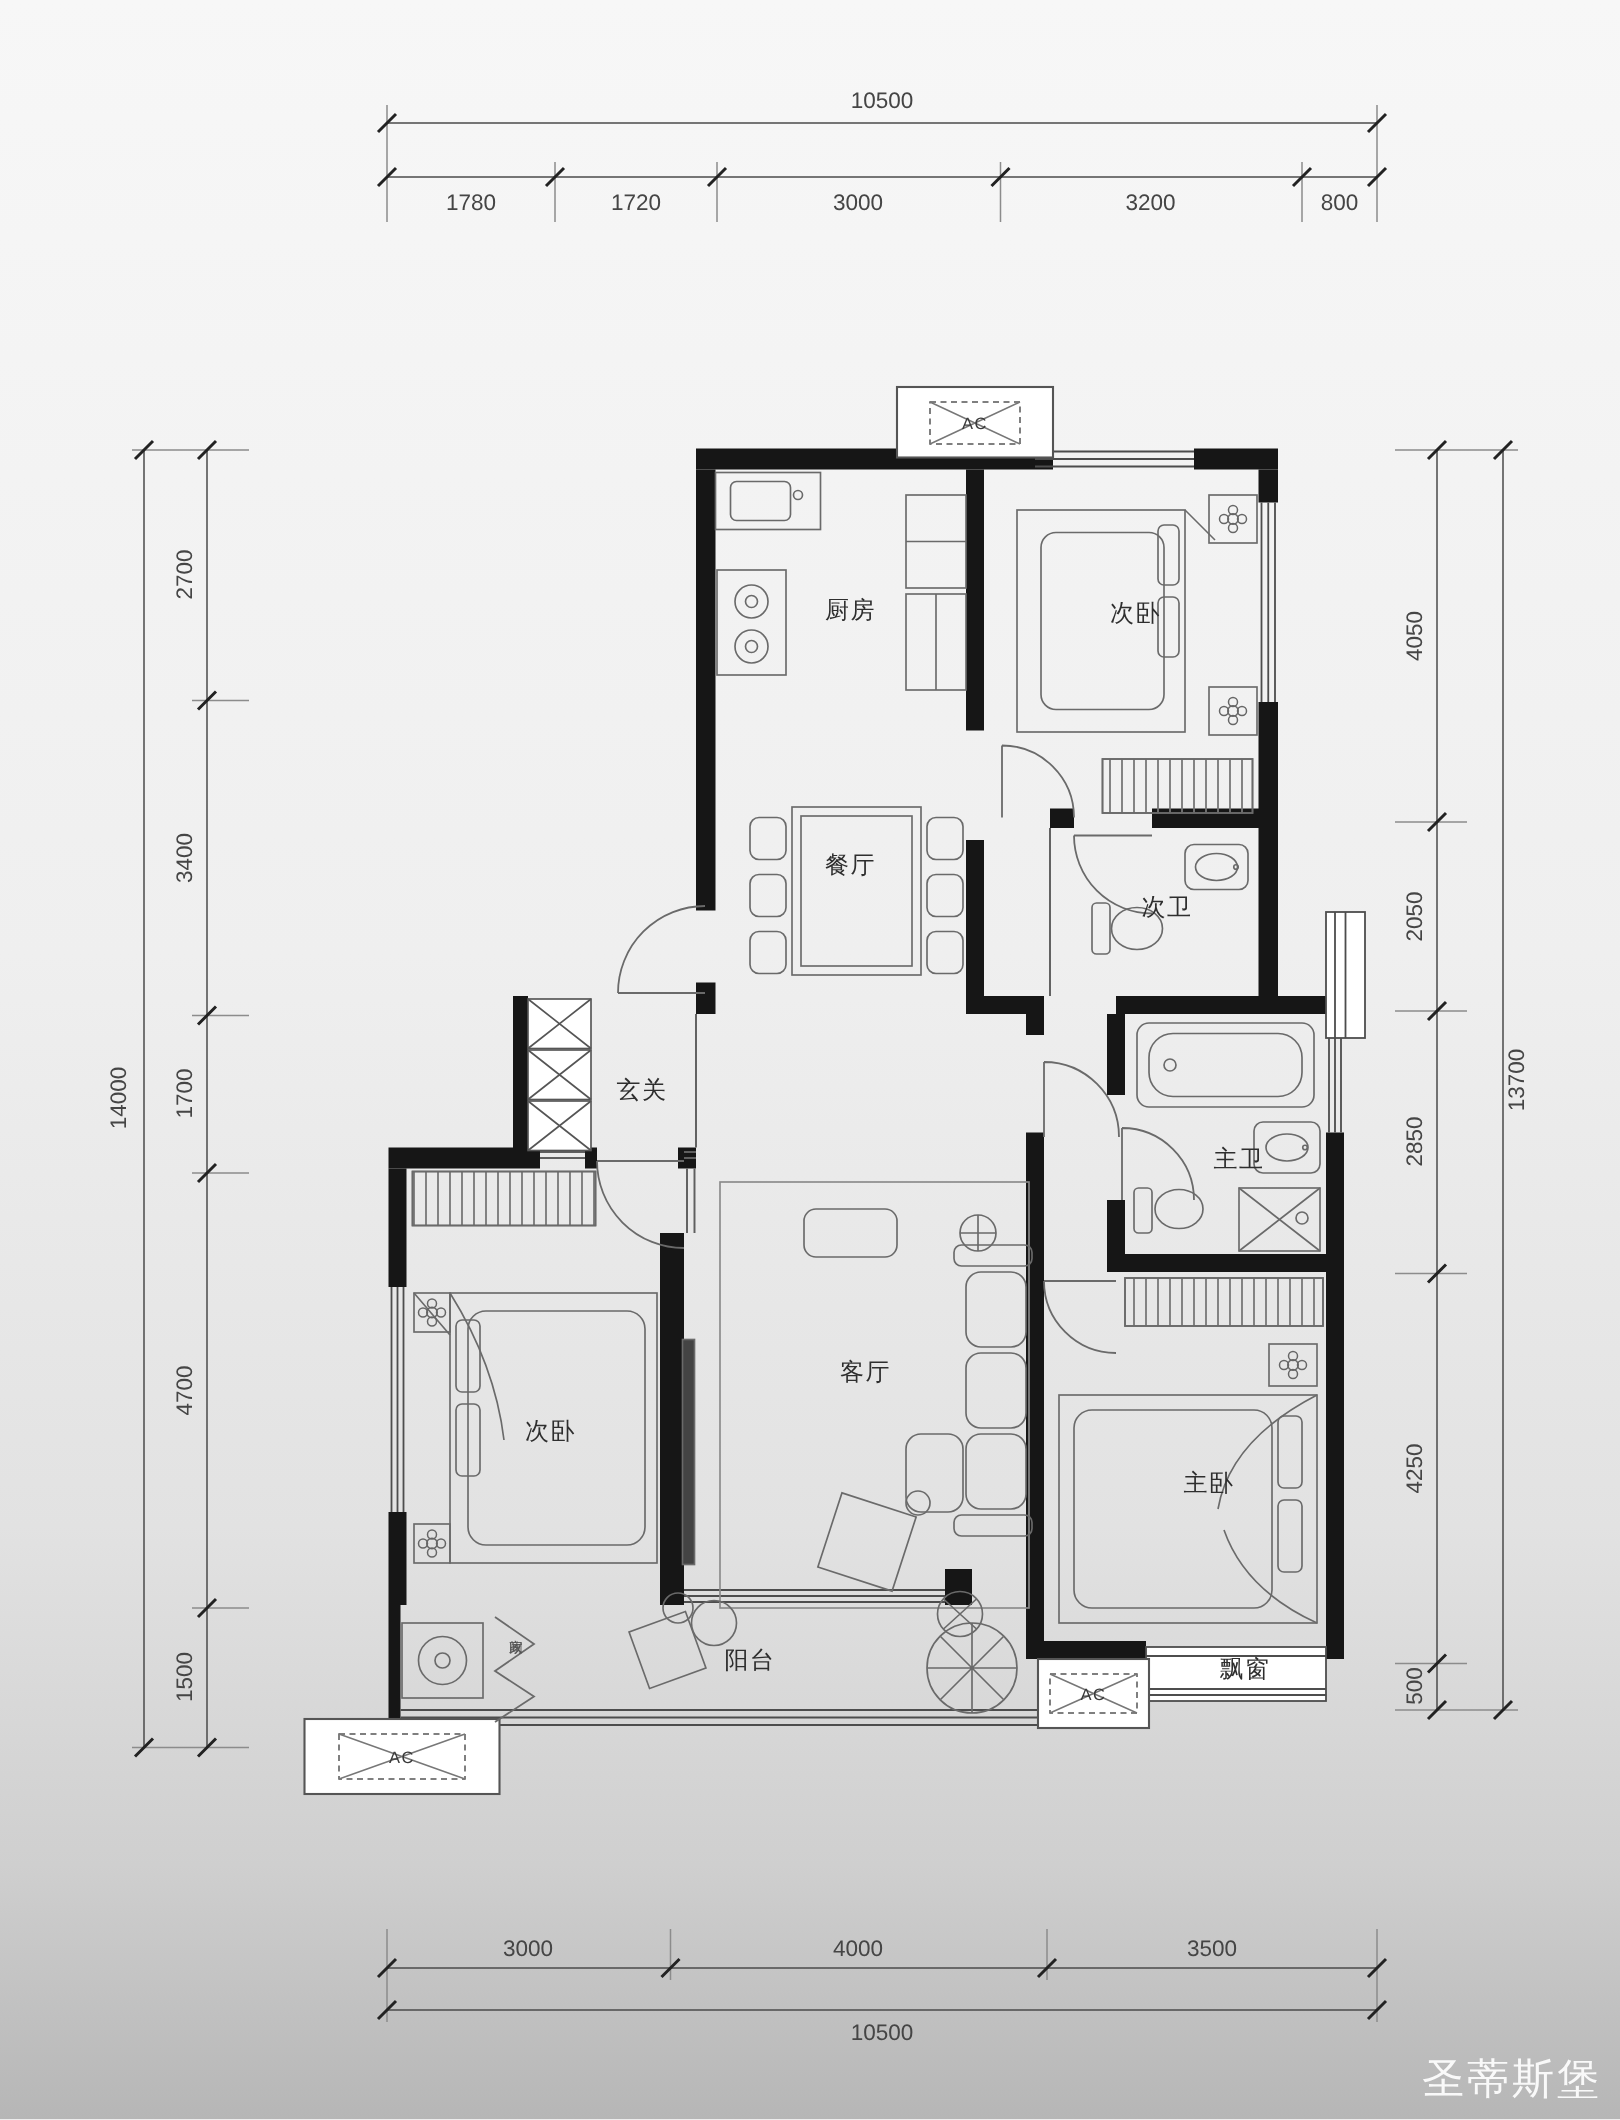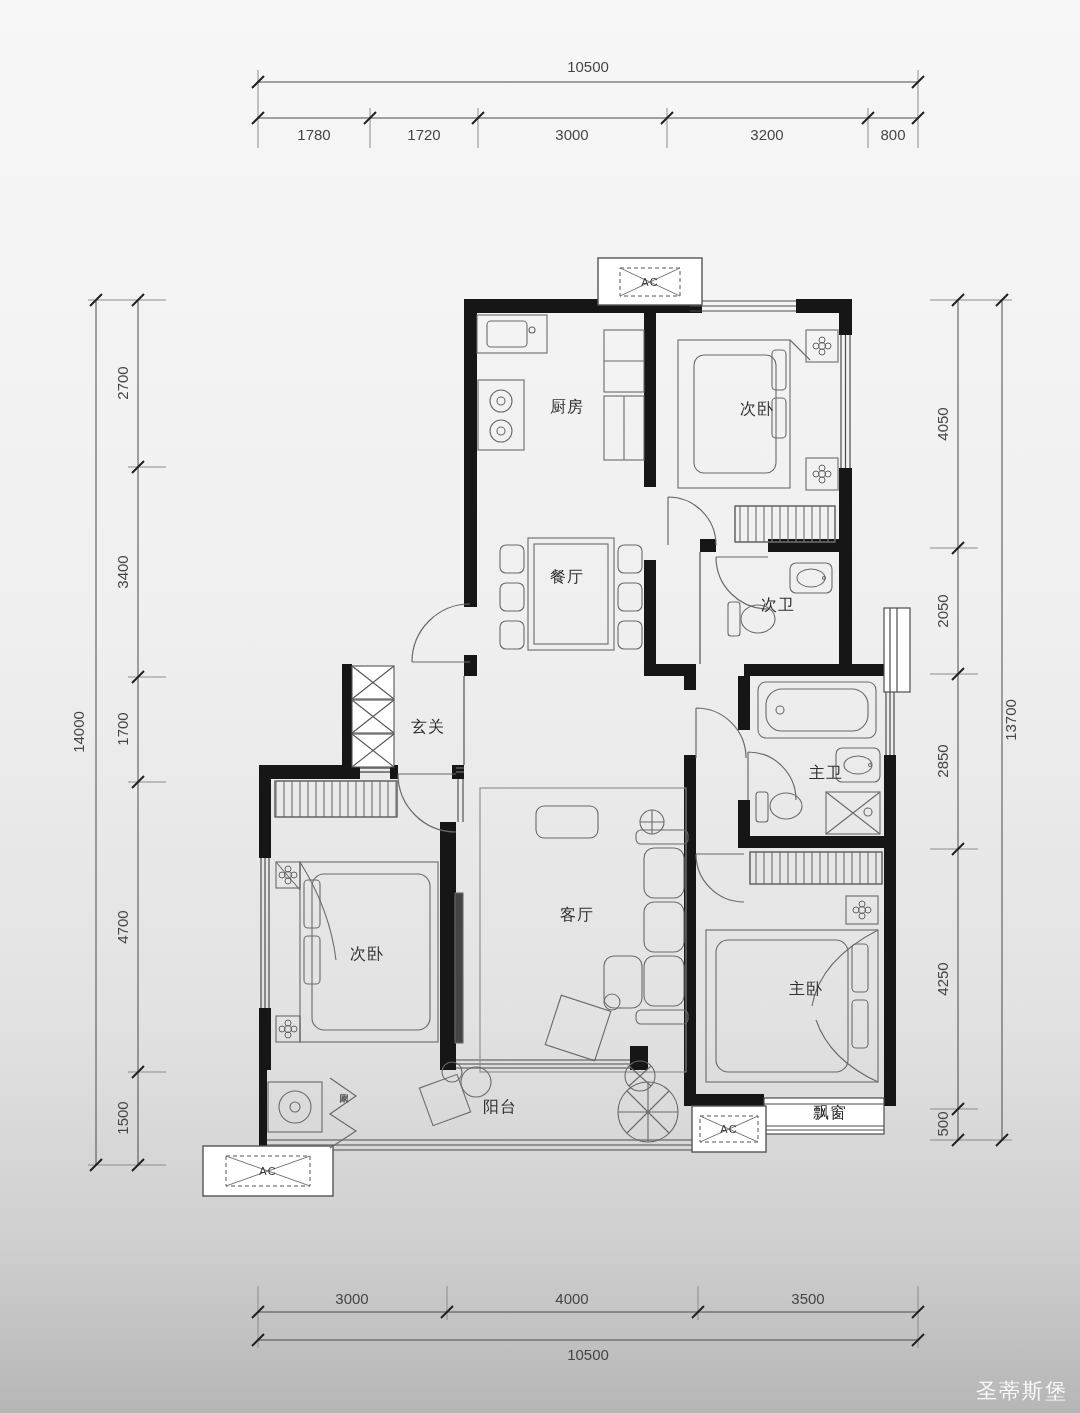--- a/index.html
+++ b/index.html
@@ -5,21 +5,21 @@
   html,body{margin:0;padding:0;}
   .page{position:relative;width:1080px;height:1413px;overflow:hidden;
         background:linear-gradient(180deg,#f7f7f7 0%,#efefef 45%,#e2e2e2 72%,#cfcfcf 88%,#b6b6b6 100%);
         font-family:"Liberation Sans",sans-serif;}
   svg{position:absolute;left:0;top:0;font-family:"Liberation Sans",sans-serif;}
   .dim-num{font-size:15px;fill:#454545;}
   .room-lbl{font-size:16px;fill:#2e2e2e;letter-spacing:1px;}
   .ac-lbl{font-size:11px;fill:#3a3a3a;letter-spacing:1px;}
   .vtext{writing-mode:vertical-rl;font-size:9px;fill:#555;}
   .watermark{position:absolute;right:12px;bottom:8px;color:#ffffff;opacity:.92;
-             font-size:21px;letter-spacing:2px;font-family:"Liberation Sans",sans-serif;margin-left:20px;}
+             font-size:28px;letter-spacing:2px;font-family:"Liberation Sans",sans-serif;margin-left:20px;}
 </style>
 </head>
 <body>
 
 <div class="page">
 <svg width="1080" height="1413" viewBox="0 0 1080 1413">
 
   <defs>
     <pattern id="slats" width="8" height="10" patternUnits="userSpaceOnUse">
       <path d="M4 0 V10" stroke="#777" stroke-width="1.2"></path>

